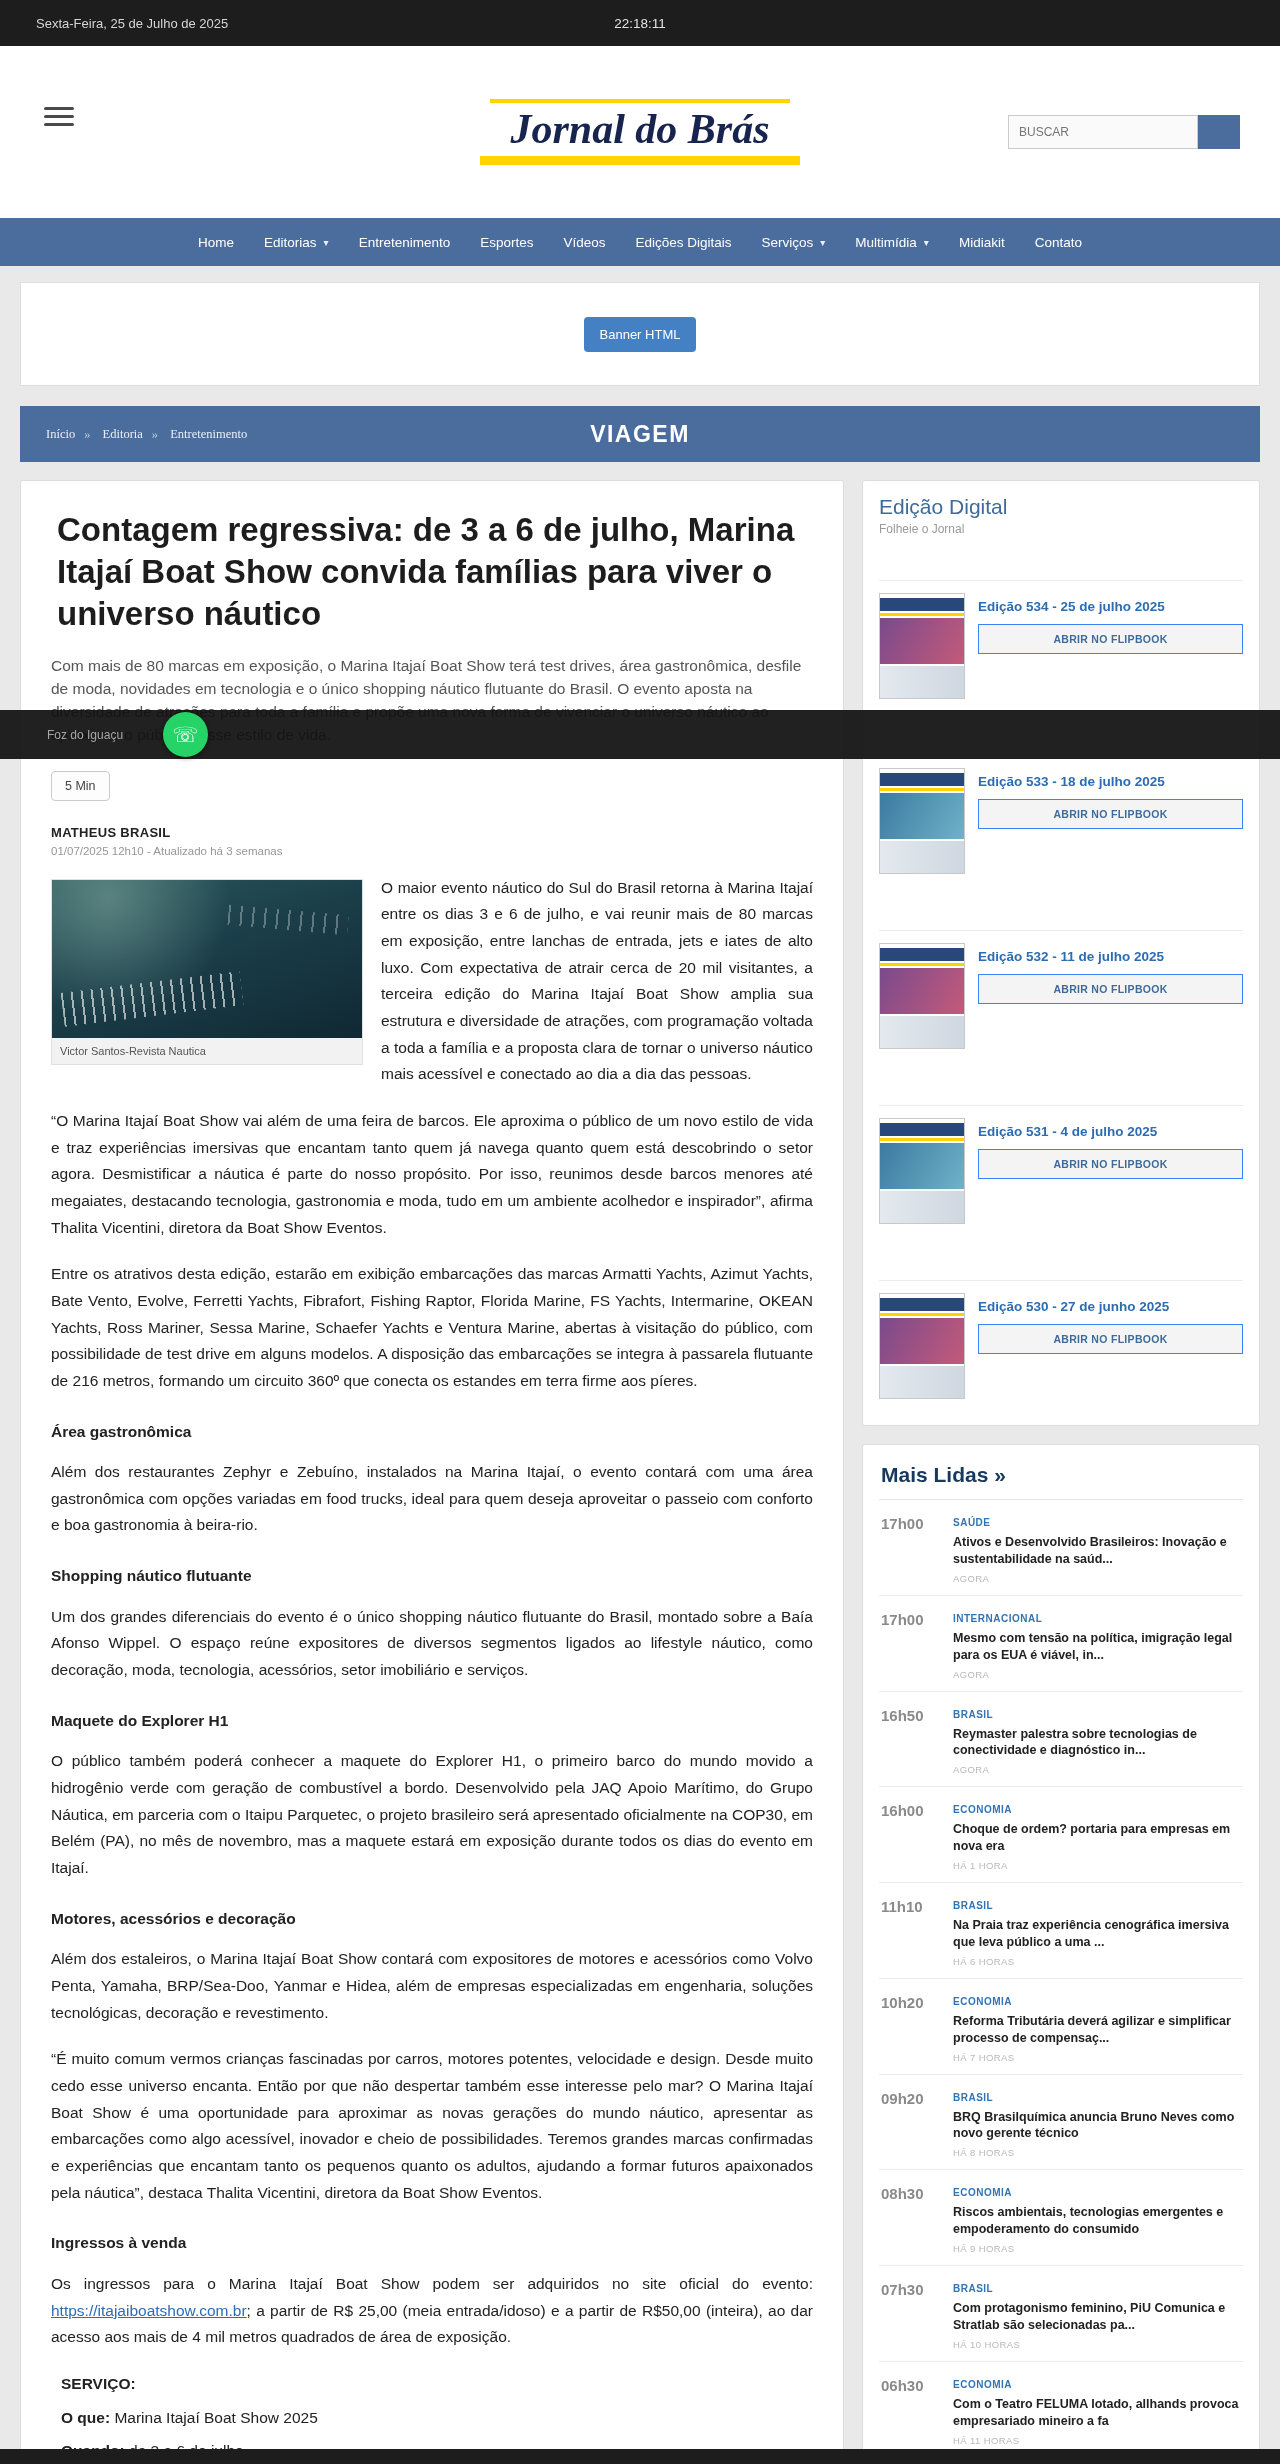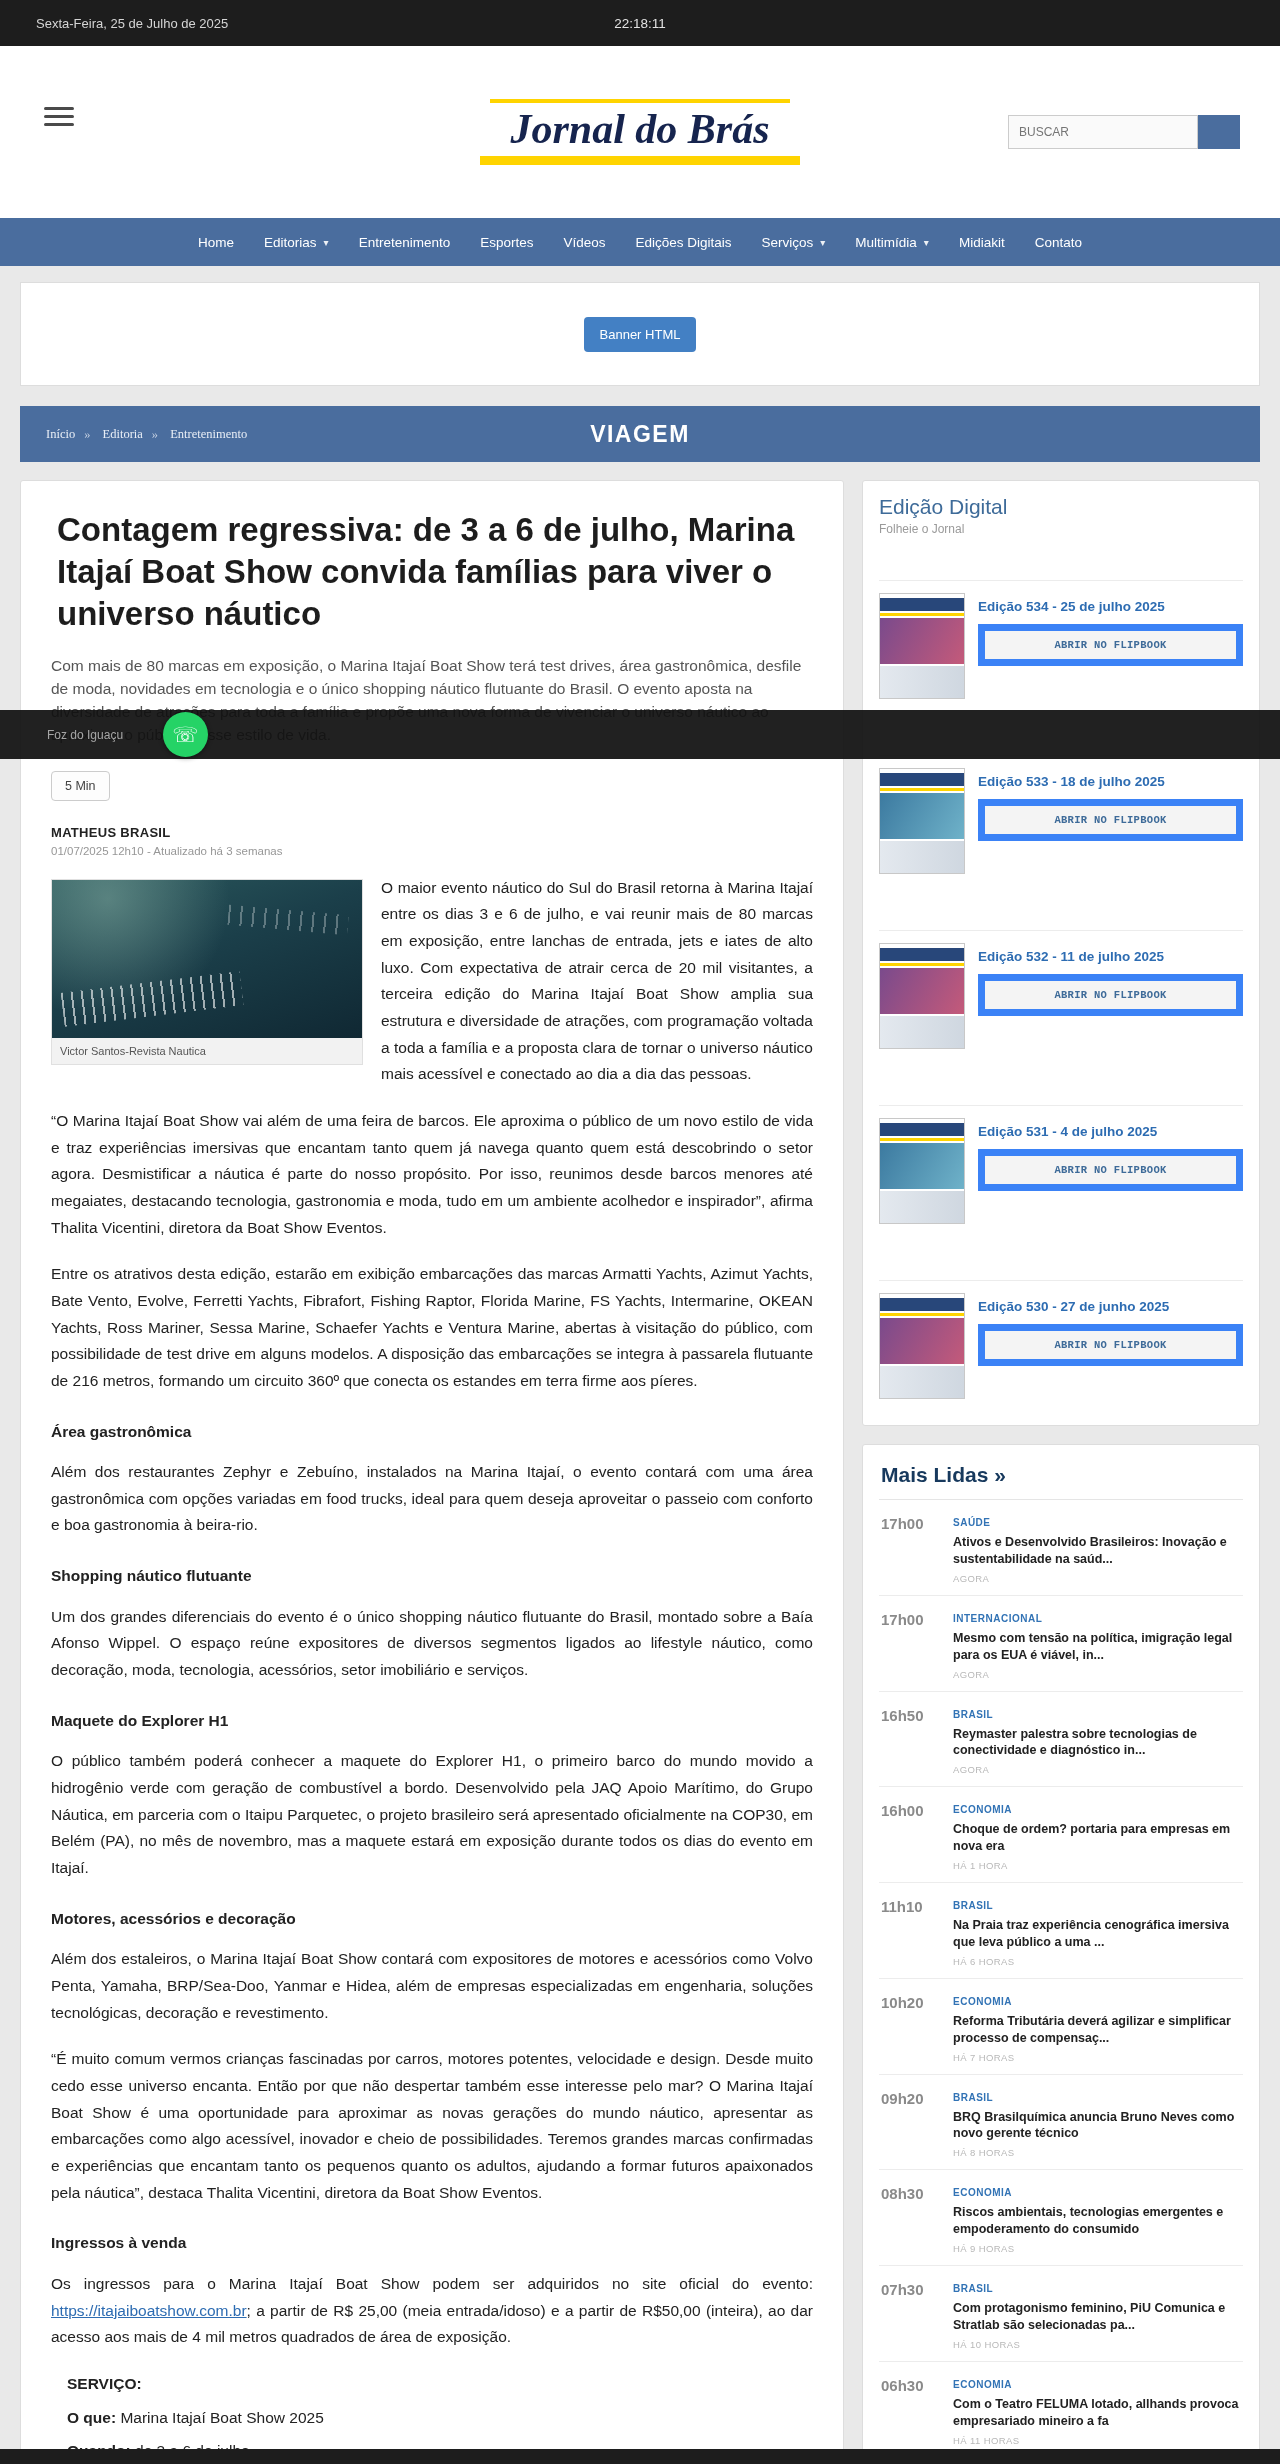--- a/index.html
+++ b/index.html
@@ -73,21 +73,21 @@
   .figure-img::before { content:""; position:absolute; left:10px; bottom:22px; width:180px; height:34px;
     background:repeating-linear-gradient(90deg, rgba(255,255,255,.75) 0 2px, transparent 2px 10px);
     transform:rotate(-7deg); opacity:.8; }
   .figure-img::after { content:""; position:absolute; right:14px; top:30px; width:120px; height:20px;
     background:repeating-linear-gradient(90deg, rgba(255,255,255,.5) 0 2px, transparent 2px 12px);
     transform:rotate(5deg); opacity:.6; }
   .figure-cap { background:#f2f2f2; color:#555; font-size:11px; padding:7px 8px; }
 
   .blk { font-size:15.5px; line-height:1.72; text-align:justify; color:#222; margin-bottom:20px; }
   .blk.h, .blk.hb { font-weight:bold; text-align:left; margin:24px 0 14px; }
-  .blk.kv { text-align:left; margin:0 16px 7px; }
+  .blk.kv { text-align:left; margin:0 10px 7px; }
   .blk .blk-label { font-weight:bold; }
   .blk a { color:#2d6cb2; text-decoration:underline; cursor:pointer; }
 
   
   .overlay-band { position:absolute; left:0; top:710px; width:1280px; height:49px; background:rgba(16,16,16,.93); z-index:60; display:flex; align-items:center; }
   .overlay-text { color:#c7c7c7; font-size:12px; margin-left:47px; opacity:.8; }
   .wa-float { position:absolute; left:163px; top:712px; width:45px; height:45px; border-radius:50%; background:#25d366; z-index:61; display:flex; align-items:center; justify-content:center; color:#fff; font-size:21px; box-shadow:0 1px 5px rgba(0,0,0,.45); cursor:pointer; }
   .wa-float::before { content:"☏"; }
 
   
@@ -106,21 +106,21 @@
   .ed-row:nth-of-type(even) .ed-thumb {
     background:
       linear-gradient(90deg,#28477a,#28477a) 0 4px/100% 13px no-repeat,
       linear-gradient(90deg,#ffd400,#ffd400) 0 19px/100% 3px no-repeat,
       linear-gradient(120deg,#3c7aa0,#6fb2c9) 0 24px/100% 46px no-repeat,
       linear-gradient(90deg,#e4e9ef,#cfd7e0) 0 72px/100% 100% no-repeat,
       #fff;
   }
   .ed-info { flex:1; display:flex; flex-direction:column; gap:10px; padding-top:6px; }
   .ed-link { color:#2d6cb2; font-weight:bold; font-size:13.5px; cursor:pointer; text-decoration:none; }
-  .flip-btn { width:100%; background:#f4f4f4; border:7px solid #3b82f6; color:#3e6b99; font-size:10.5px; font-weight:bold; padding:8px 10px; display:flex; align-items:center; justify-content:center; gap:7px; cursor:pointer; font-family:Liberation Mono, monospace; letter-spacing:.3px; }
+  .flip-btn { width:100%; background:#f4f4f4; border:1px solid #3b82f6; color:#3e6b99; font-size:10.5px; font-weight:bold; padding:8px 10px; display:flex; align-items:center; justify-content:center; gap:7px; cursor:pointer; font-family:Liberation Sans, sans-serif; letter-spacing:.3px; }
 
   
   .ml-title { color:#17395d; font-size:21px; font-weight:bold; padding:4px 2px 12px; border-bottom:1px solid #e5e5e5; }
   .ml-item { display:flex; gap:14px; padding:12px 2px 11px; border-bottom:1px solid #ececec; cursor:pointer; }
   .ml-item:last-child { border-bottom:none; }
   .ml-time { width:58px; flex:none; color:#8a8a8a; font-size:15px; font-weight:bold; padding-top:3px; }
   .ml-cat { color:#3273b5; font-size:10px; font-weight:bold; letter-spacing:.5px; }
   .ml-headline { color:#222; font-size:12.5px; font-weight:bold; line-height:1.35; margin:4px 0 5px; }
   .ml-ago { color:#b8b8b8; font-size:9.5px; letter-spacing:.4px; }
 

